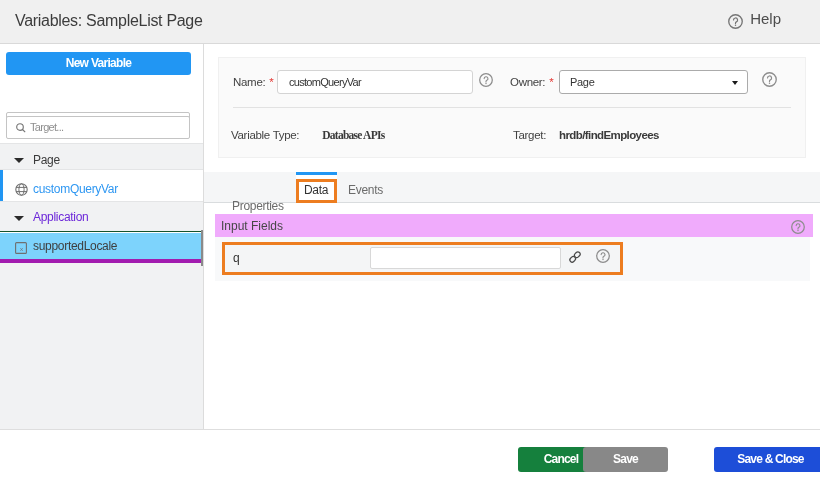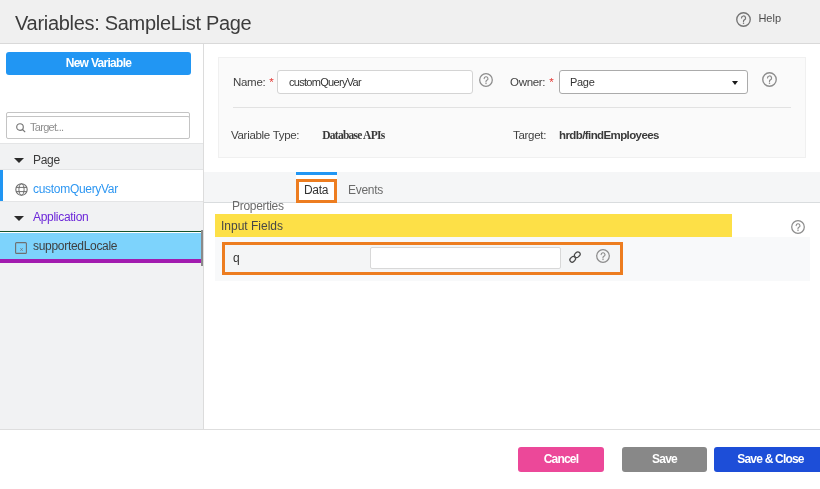--- a/index.html
+++ b/index.html
@@ -2,22 +2,22 @@
 <html><head>
 <meta charset="utf-8">
 <style>
 * { margin:0; padding:0; box-sizing:border-box; }
 html,body { width:820px; height:489px; overflow:hidden; }
 body { font-family:"Liberation Sans", sans-serif; position:relative; background:#fff; }
 .abs { position:absolute; }
 
 
 #hdr { left:0; top:0; width:820px; height:44px; background:#f0f0f0; border-bottom:1px solid #d9d9d9; }
-#title { left:15px; top:12px; font-size:20px; color:#3c3c3c; letter-spacing:-0.3px; }
-#helpwrap { right:39px; top:12px; color:#4d4d4d; font-size:11px;text-align:center; }
+#title { left:15px; top:12px; font-size:16px; color:#3c3c3c; letter-spacing:-0.3px; }
+#helpwrap { right:39px; top:12px; color:#4d4d4d; font-size:15px;text-align:center; }
 
 
 #side { left:0; top:44px; width:204px; height:385px; background:#fff; border-right:1px solid #dcdcdc; }
 #newvar { left:6px; top:8px; width:185px; height:23px; background:#2196f3; border-radius:3px; color:#fff; font-weight:bold; font-size:12px; letter-spacing:-0.7px; text-align:center; line-height:23px; }
 #allsel { left:6px; top:40px; width:184px; height:22px; background:#fff; border:1px solid #c4c4c4; border-radius:2px; font-size:12px; color:#000000; line-height:20px; padding-left:24px;margin-top:28px; }
 #allsel .caret { position:absolute; right:4px; top:9px; width:0; height:0; border-left:3.6px solid transparent; border-right:3.6px solid transparent; border-top:4.6px solid #1a1a1a; }
 #srch { left:6px; top:72px; width:184px; height:23px; background:#fff; border:1px solid #c4c4c4; border-radius:2px; }
 #srch span { position:absolute; left:23px; top:4px; font-size:11px; letter-spacing:-0.7px; color:#8f8f8f; }
 .row { left:0; width:203px; font-size:12px; letter-spacing:-0.3px; }
 .caret3 { position:absolute; left:14px; top:14px; width:0; height:0; border-left:5px solid transparent; border-right:5px solid transparent; border-top:5.5px solid #2b2b2b; }
@@ -45,30 +45,30 @@
 .bold { font-weight:bold; color:#3a3a3a; letter-spacing:-0.75px; }
 
 
 #tabbar { left:204px; top:172px; width:616px; height:31px; background:#f5f6f7; border-bottom:1px solid #d9dcde; }
 .tab { position:absolute; top:0; font-size:12px; letter-spacing:-0.3px; color:#6b6b6b; }
 #tabData { position:absolute; left:92px; top:0px; width:41px; height:43px; background:#fff; border-top:3px solid #2196f3; }
 #tabData span { position:absolute; left:8px; top:8px; color:#333; font-size:12px; letter-spacing:-0.3px; }
 #annData { left:296px; top:179px; width:41px; height:24px; border:3px solid #ed7d20; }
 
 
-#secHead { left:215px; top:214px; width:517px; height:23px; background:#fde047; font-size:12px; color:#474747; }
+#secHead { left:215px; top:214px; width:598px; height:23px; background:#f0abfc; font-size:12px; color:#474747; }
 #secBody { left:215px; top:237px; width:595px; height:44px; background:#f8f9fa; }
 #annQ { left:222px; top:242px; width:401px; height:33px; border:3px solid #ed7d20; background:#f4f5f6; }
 #qInp { left:370px; top:247px; width:191px; height:22px; background:#fff; border:1px solid #d8d8d8; border-radius:2px; }
 
 
 #ftline { left:0; top:429px; width:820px; height:1px; background:#dedede; }
 .btn { position:absolute; top:447px; height:25px; border-radius:3px; color:#fff; font-weight:bold; font-size:12px; letter-spacing:-0.8px; text-align:center; line-height:25px; }
-#bCancel { left:518px; width:86px; background:#ec4899; }
-#bSave { left:622px; width:85px; background:#888888; }
+#bCancel { left:518px; width:86px; background:#15803d; }
+#bSave { left:583px; width:85px; background:#888888; }
 #bSaveClose { left:714px; width:113px; background:#1d4ed8; }
 </style>
 </head>
 <body>
 <svg width="0" height="0" style="position:absolute">
   <defs>
     <g id="qm">
       <circle cx="7" cy="7" r="6.3" fill="none" stroke-width="1.25"></circle>
       <path d="M5.15 5.6 a1.9 1.9 0 1 1 2.7 1.75 c-0.55 0.3 -0.85 0.6 -0.85 1.25 v0.35" fill="none" stroke-width="1.15" stroke-linecap="round"></path>
       <circle cx="7" cy="10.55" r="0.7" stroke="none"></circle>

